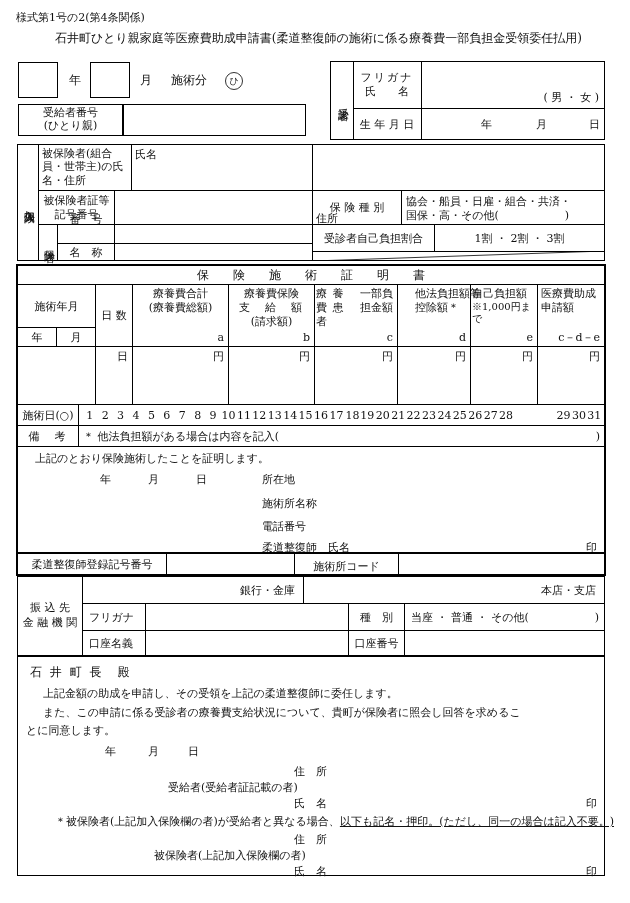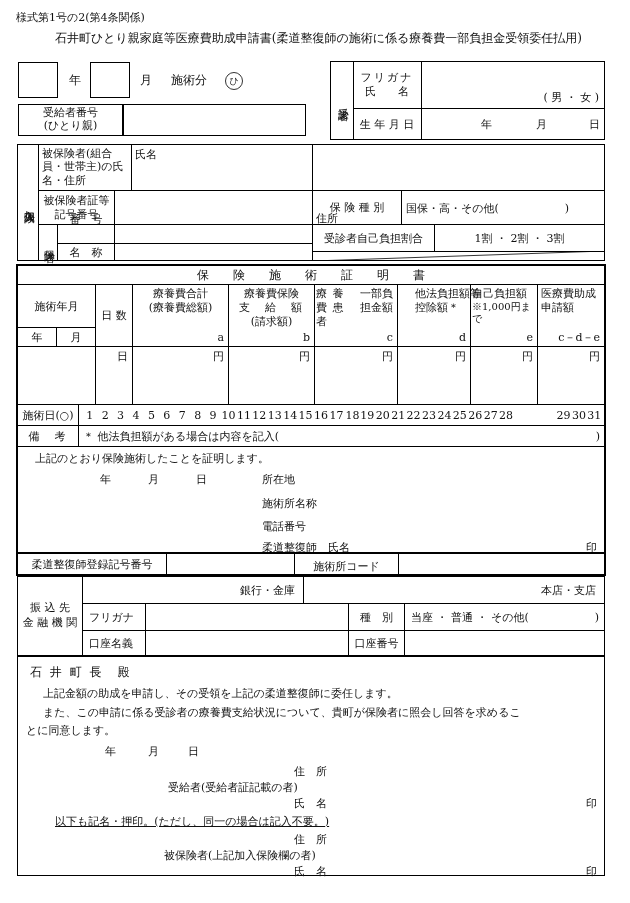--- a/index.html
+++ b/index.html
@@ -106,20 +106,21 @@
   <div class="abs" style="left:57px;top:224px;width:1px;height:36px;background:#000;"></div>
   <div class="abs t11 ctr" style="left:58px;top:210px;width:56px;height:18px;">番　号</div>
   <div class="abs t11 ctr" style="left:58px;top:243px;width:56px;height:18px;">名　称</div>
   <div class="abs" style="left:58px;top:243px;width:254px;height:1px;background:#000;"></div>
   <div class="abs" style="left:115px;top:225px;width:197px;height:17px;"></div>
   <div class="abs" style="left:115px;top:244px;width:197px;height:16px;"></div>
 
   <div class="abs t11 ctr" style="left:313px;top:191px;width:88px;height:33px;">保 険 種 別</div>
   <div class="abs" style="left:401px;top:191px;width:1px;height:33px;background:#000;"></div>
   <div class="abs lh12" style="left:402px;top:193px;width:200px;height:31px;display:flex;flex-direction:column;justify-content:center;padding-left:4px;">
+    <span class="t11">協会・船員・日雇・組合・共済・</span>
     <span class="t11">国保・高・その他(　　　　　　)</span>
   </div>
   <div class="abs" style="left:313px;top:224px;width:291px;height:1px;background:#000;"></div>
 
   <div class="abs t11 ctr" style="left:313px;top:225px;width:121px;height:26px;">受診者自己負担割合</div>
   <div class="abs" style="left:434px;top:225px;width:1px;height:26px;background:#000;"></div>
   <div class="abs t11 ctr" style="left:435px;top:225px;width:169px;height:26px;">1割 ・ 2割 ・ 3割</div>
   <div class="abs" style="left:313px;top:251px;width:291px;height:1px;background:#000;"></div>
 
   <svg class="abs" style="left:313px;top:251px;width:292px;height:10px;" viewBox="0 0 292 10" preserveAspectRatio="none">
@@ -296,21 +297,22 @@
   <div class="abs t11" style="left:105px;top:744px;">年</div>
   <div class="abs t11" style="left:148px;top:744px;">月</div>
   <div class="abs t11" style="left:188px;top:744px;">日</div>
 
   <div class="abs t11" style="left:294px;top:764px;">住　所</div>
   <div class="abs t11" style="left:168px;top:780px;">受給者(受給者証記載の者)</div>
   <div class="abs t11" style="left:294px;top:796px;">氏　名</div>
   <div class="abs t11" style="left:586px;top:796px;">印</div>
 
   <div class="abs t11" style="left:55px;top:814px;display:flex;align-items:baseline;white-space:nowrap;">
+    <span>＊被保険者(上記加入保険欄の者)が受給者と異なる場合、</span>
       <span class="underline">以下も記名・押印。(ただし、同一の場合は記入不要。)</span>
   </div>
 
   <div class="abs t11" style="left:294px;top:832px;">住　所</div>
-  <div class="abs t11" style="left:164px;top:848px;">被保険者(上記加入保険欄の者)</div>
+  <div class="abs t11" style="left:154px;top:848px;">被保険者(上記加入保険欄の者)</div>
   <div class="abs t11" style="left:294px;top:864px;">氏　名</div>
   <div class="abs t11" style="left:586px;top:864px;">印</div>
 
 </div>
 
 </body></html>

